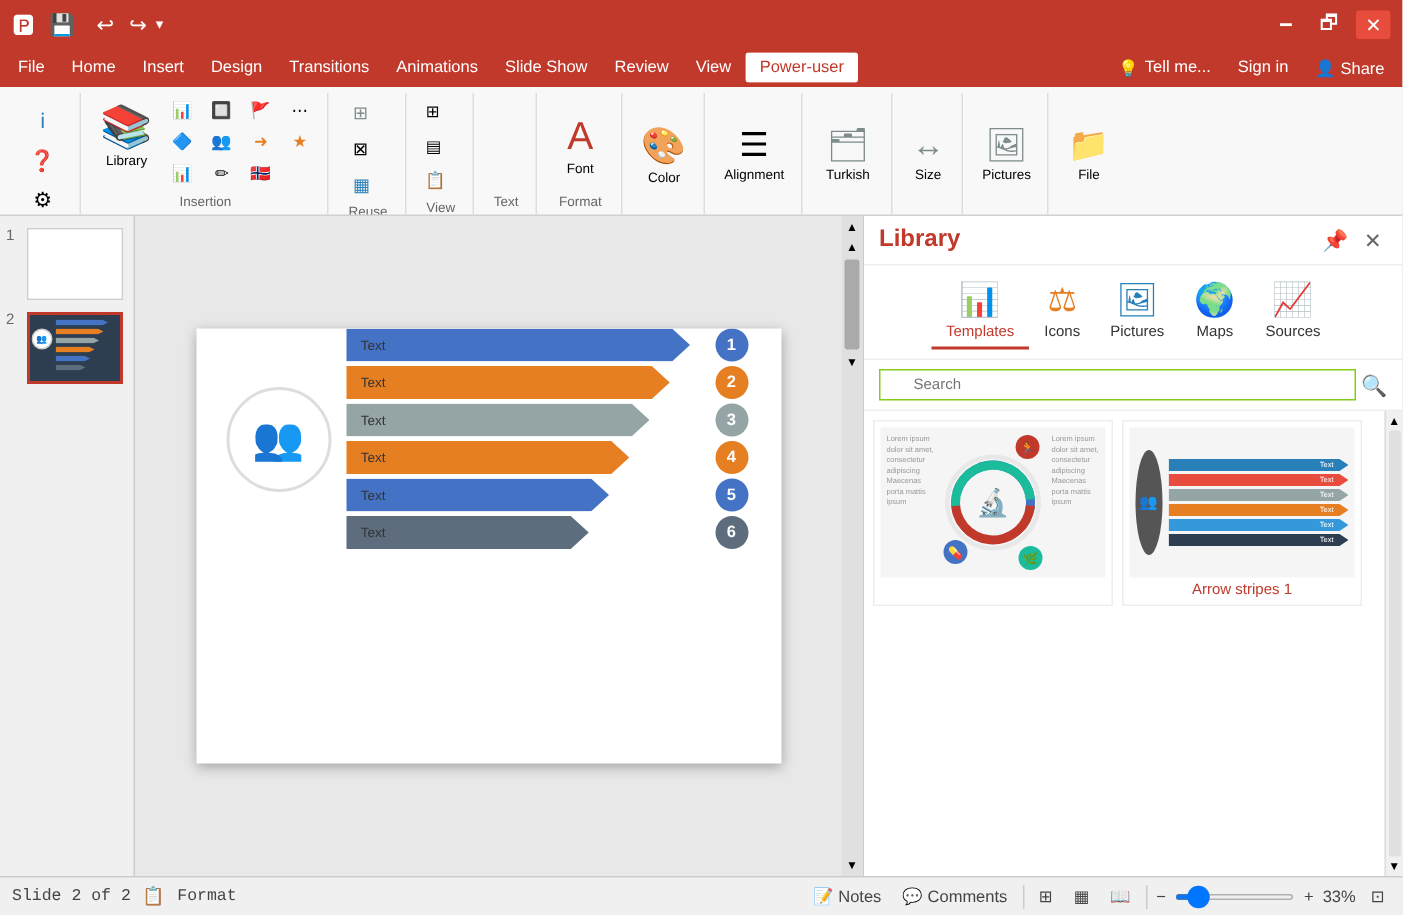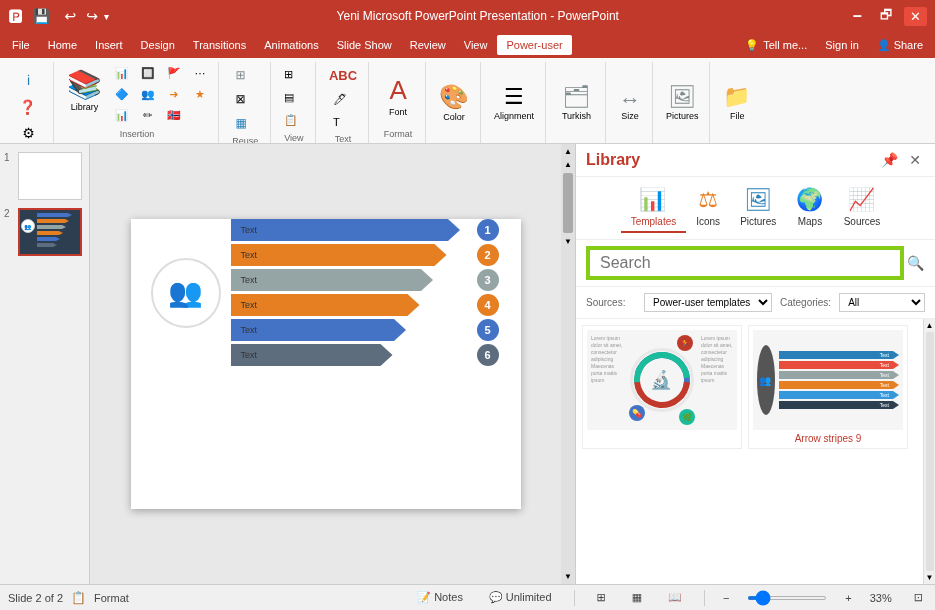--- a/index.html
+++ b/index.html
@@ -279,23 +279,23 @@
 
     .library-search {
       padding: 6px 10px;
       border-bottom: 1px solid #eee;
       display: flex;
       align-items: center;
       gap: 4px;
     }
     .lib-search-input {
       flex: 1;
-      border: 4px solid #84cc16;
-      padding: 4px 10px;
-      font-size: 16px;
+      border: 1px solid #84cc16;
+      padding: 4px 22px;
+      font-size: 10px;
       outline: none;
     }
     .lib-search-btn { background: none; border: none; cursor: pointer; font-size: 14px; color: #666; }
 
     .library-filters {
       display: flex;
       gap: 8px;
       padding: 6px 10px;
       border-bottom: 1px solid #eee;
       align-items: center;
@@ -341,22 +341,22 @@
       height: 26px;
       background: #f0f0f0;
       border-top: 1px solid #ccc;
       display: flex;
       align-items: center;
       padding: 0 8px;
       font-size: 11px;
       color: #444;
       gap: 8px;
     }
-    .status-left { display: flex; align-items: center; gap: 8px; }
-    .status-right { margin-left: auto; display: flex; align-items: center; gap: 18px; justify-content: flex-end; }
+    .status-left { display: flex; align-items: center; gap: 8px; font-family: Liberation Mono, monospace; }
+    .status-right { margin-left: auto; display: flex; align-items: center; gap: 6px; justify-content: flex-end; }
     .status-btn { background: none; border: none; cursor: pointer; font-size: 11px; color: #444; padding: 2px 4px; }
 
     
     .mini-diagram {
       position: relative;
       width: 58px;
       height: 42px;
       overflow: hidden;
     }
 
@@ -371,23 +371,20 @@
 </head>
 <body>
 
 <div class="title-bar">
   <div class="title-bar-left">
     <span style="font-size:16px;">🅿</span>
     <span class="save-icon">💾</span>
     <span class="undo-icon">↩</span>
     <span style="font-size:14px;">↪</span>
     <span style="font-size:10px;">▾</span>
-  </div>
-  <div class="title-bar-center">
-    <span>Yeni Microsoft PowerPoint Presentation - PowerPoint</span>
   </div>
   <div class="title-bar-right">
     <span style="font-size:13px; cursor:pointer; padding:2px 6px;">🗕</span>
     <span style="font-size:13px; cursor:pointer; padding:2px 6px;">🗗</span>
     <span style="font-size:13px; cursor:pointer; padding:2px 6px; background:#e74c3c; border-radius:2px;">✕</span>
   </div>
 </div>
 
 <div class="menu-bar">
   <div class="menu-item">File</div>
@@ -504,31 +501,20 @@
           <span>▤</span>
         </div>
       <div class="ribbon-btn" style="flex-direction:row;">
           <span>📋</span>
         </div>
     </div>
     <div class="ribbon-group-label">View</div>
   </div>
 
   <div class="ribbon-group" style="min-width:40px;">
-    <div class="ribbon-buttons" style="flex-direction:column; gap:2px;">
-      <div class="ribbon-btn" style="flex-direction:row;">
-          <span style="color:#c0392b; font-weight:bold; font-size:13px;">ABC</span>
-        </div>
-      <div class="ribbon-btn" style="flex-direction:row;">
-          <span>🖊</span>
-        </div>
-      <div class="ribbon-btn" style="flex-direction:row;">
-          <span>T</span>
-        </div>
-    </div>
     <div class="ribbon-group-label">Text</div>
   </div>
 
   <div class="ribbon-group" style="min-width:55px;">
     <div class="ribbon-buttons">
       <div class="ribbon-btn">
         <span class="ribbon-btn-large" style="font-size:26px; color:#c0392b;">A</span>
         <span class="ribbon-btn-label">Font</span>
       </div>
     </div>
@@ -713,30 +699,20 @@
         <span class="lib-nav-icon charts" style="color:#c0392b;">📈</span>
         <span>Sources</span>
       </div>
     </div>
 
     <div class="library-search">
       <input class="lib-search-input" type="text" placeholder="Search" style="">
       <button class="lib-search-btn">🔍</button>
     </div>
 
-    <div class="library-filters">
-      <span class="filter-label">Sources:</span>
-      <select class="filter-select">
-        <option>Power-user templates</option>
-      </select>
-      <span class="filter-label">Categories:</span>
-      <select class="filter-select">
-        <option>All</option>
-      </select>
-    </div>
 
     <div style="display:flex; flex:1; overflow:hidden;">
       <div class="library-content">
 
         <div class="lib-item">
           <div class="lib-item-preview">
             <div style="display:flex; width:100%; padding:4px; gap:4px;">
 
               <div style="flex:1; font-size:5px; color:#999; line-height:1.4;">
                 Lorem ipsum dolor sit amet,<br>consectetur adipiscing<br>Maecenas porta mattis ipsum
@@ -787,21 +763,21 @@
                   </div>
                 <div style="height:8px; background:#3498db; clip-path:polygon(0 0, calc(100% - 6px) 0, 100% 50%, calc(100% - 6px) 100%, 0 100%); display:flex; align-items:center; justify-content:flex-end; padding-right:10px;">
                     <span style="font-size:5px; color:white;">Text</span>
                   </div>
                 <div style="height:8px; background:#2c3e50; clip-path:polygon(0 0, calc(100% - 6px) 0, 100% 50%, calc(100% - 6px) 100%, 0 100%); display:flex; align-items:center; justify-content:flex-end; padding-right:10px;">
                     <span style="font-size:5px; color:white;">Text</span>
                   </div>
               </div>
             </div>
           </div>
-          <div class="lib-item-label">Arrow stripes 9</div>
+          <div class="lib-item-label">Arrow stripes 1</div>
         </div>
       </div>
 
       <div style="width:12px; background:#f0f0f0; border-left:1px solid #ddd; display:flex; flex-direction:column; align-items:center; padding:2px 0;">
         <div style="font-size:8px; cursor:pointer;">▲</div>
         <div style="flex:1; width:8px; background:#e0e0e0; border-radius:2px; margin:2px 0;"></div>
         <div style="font-size:8px; cursor:pointer;">▼</div>
       </div>
     </div>
   </div>
@@ -813,21 +789,21 @@
     <span style="font-size:12px;">📋</span>
     <span>Format</span>
   </div>
   <div class="status-right">
     <button class="status-btn">
       <span>📝</span>
       <span>Notes</span>
     </button>
     <button class="status-btn">
       <span>💬</span>
-      <span>Unlimited</span>
+      <span>Comments</span>
     </button>
     <div style="width:1px; height:16px; background:#ccc;"></div>
     <button class="status-btn">⊞</button>
     <button class="status-btn">▦</button>
     <button class="status-btn">📖</button>
     <div style="width:1px; height:16px; background:#ccc;"></div>
     <span style="cursor:pointer;">−</span>
     <input type="range" min="10" max="200" value="33" style="width: 80px; height: 4px;">
     <span style="cursor:pointer;">+</span>
     <span>33%</span>

